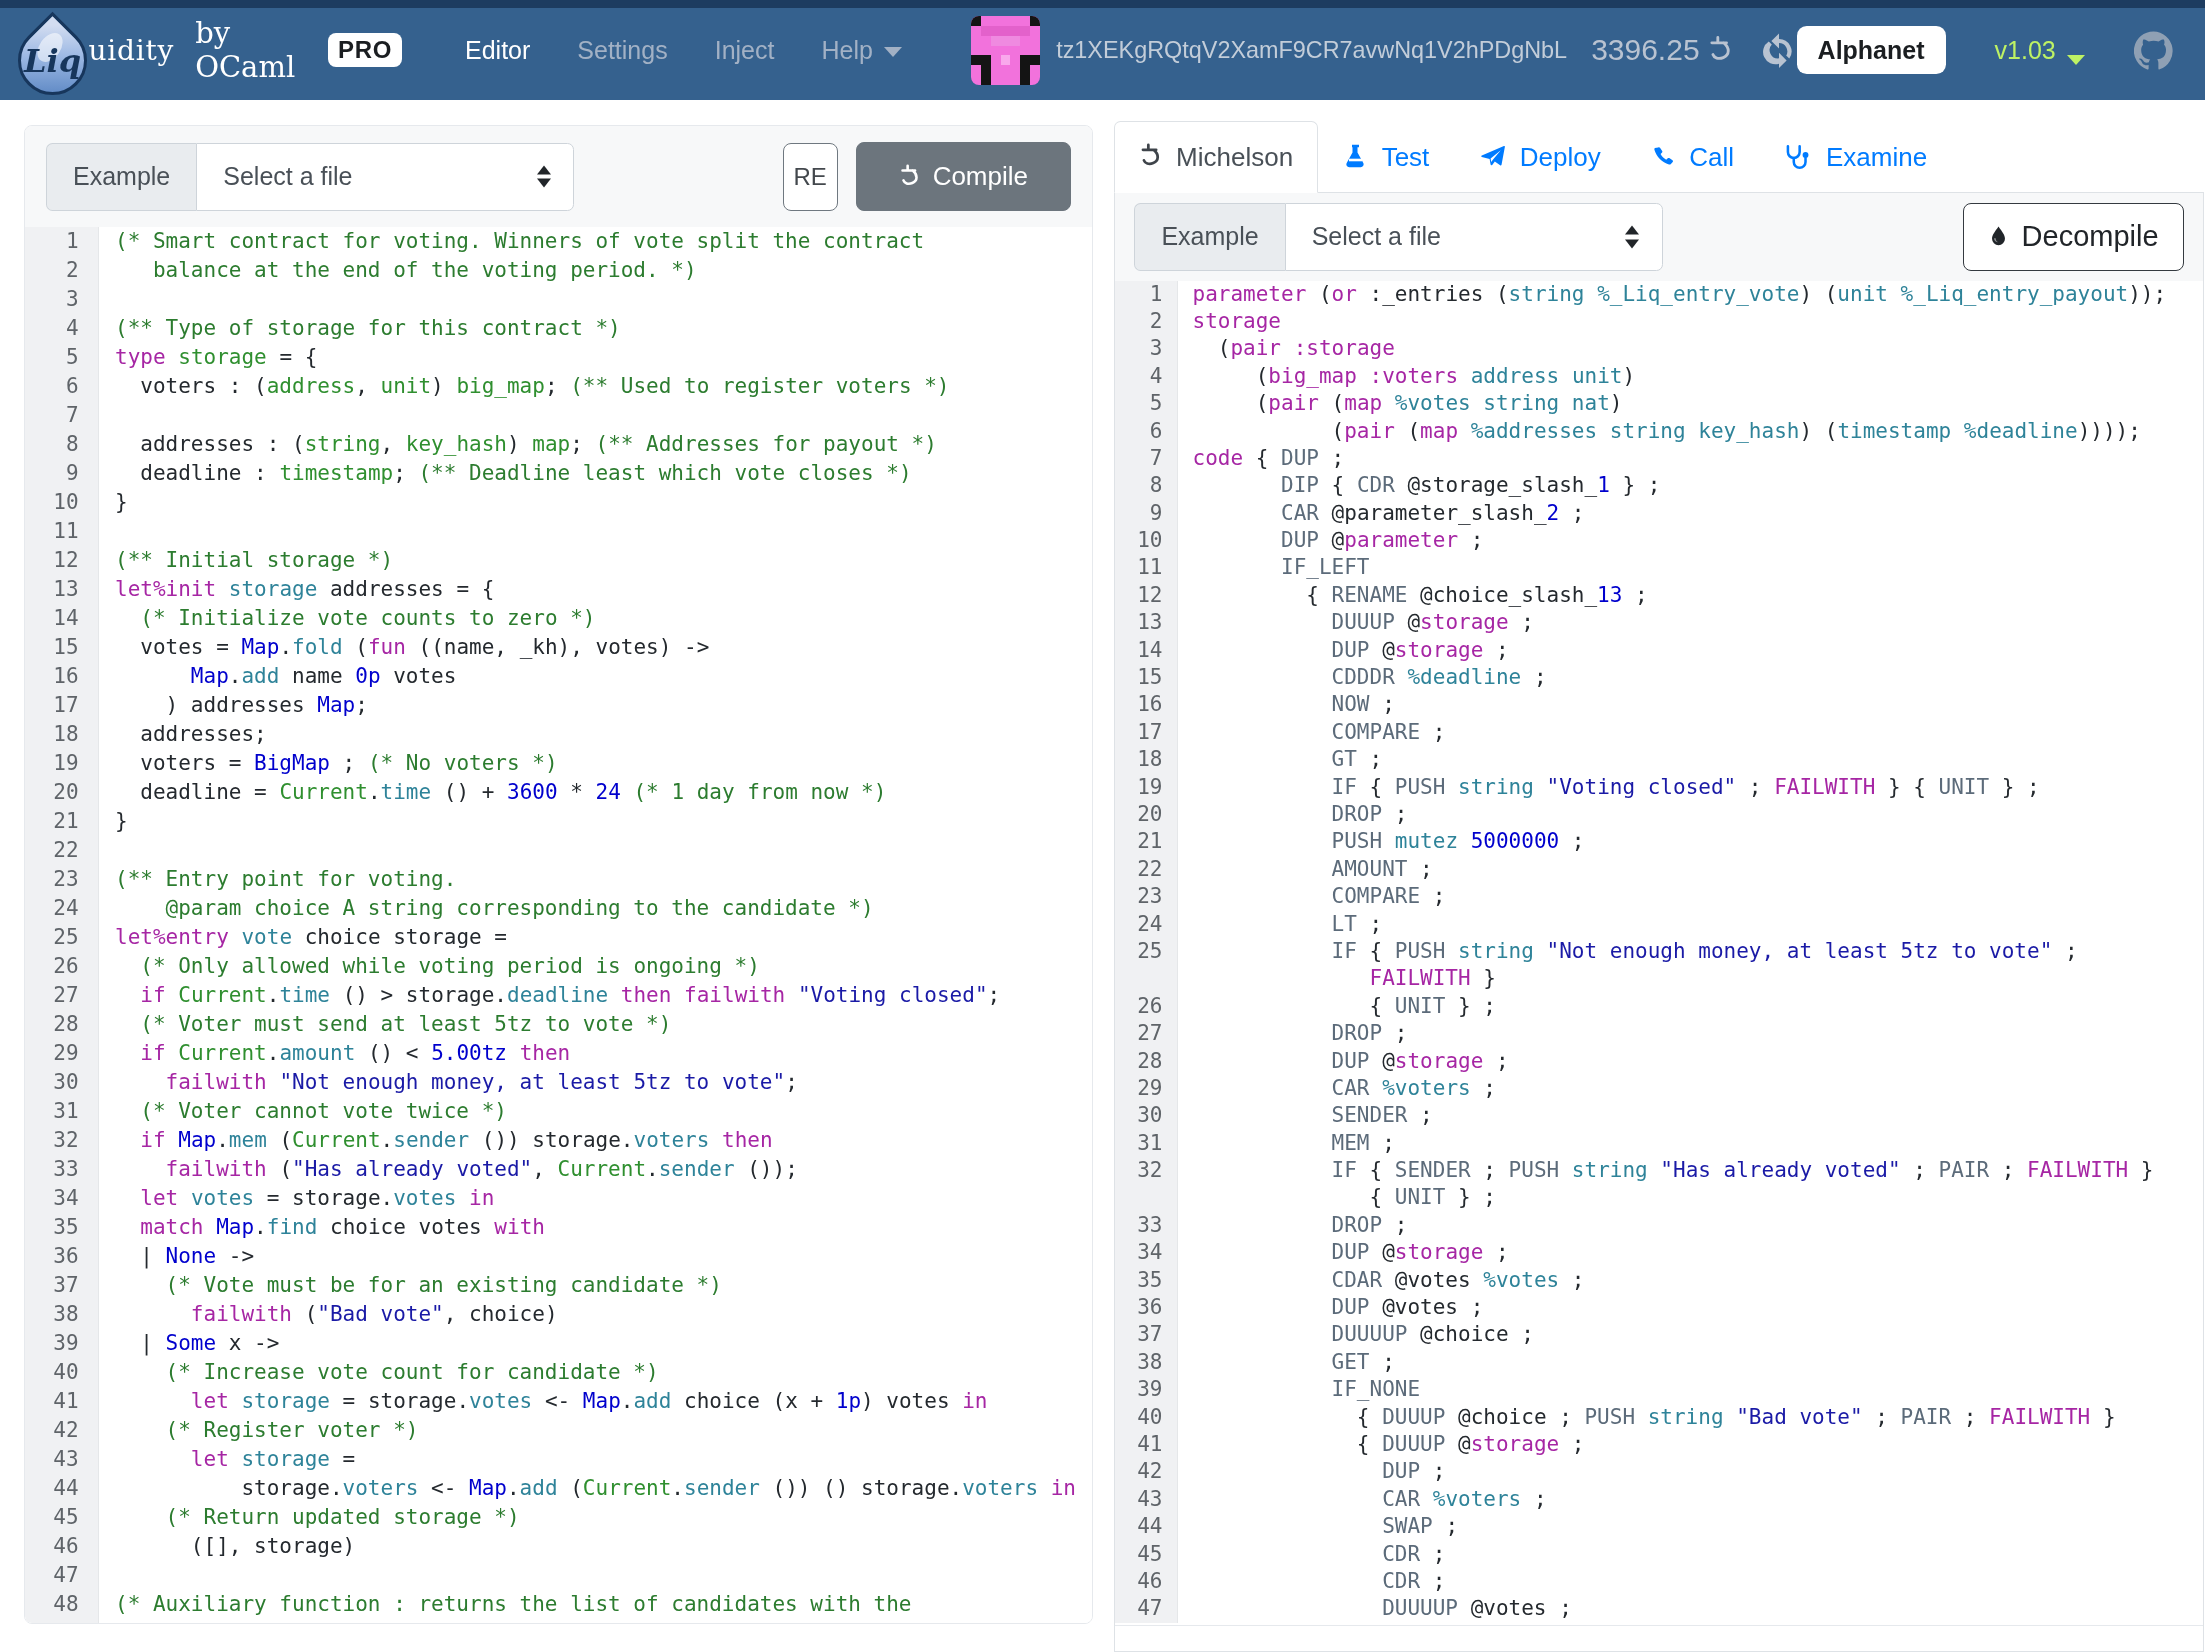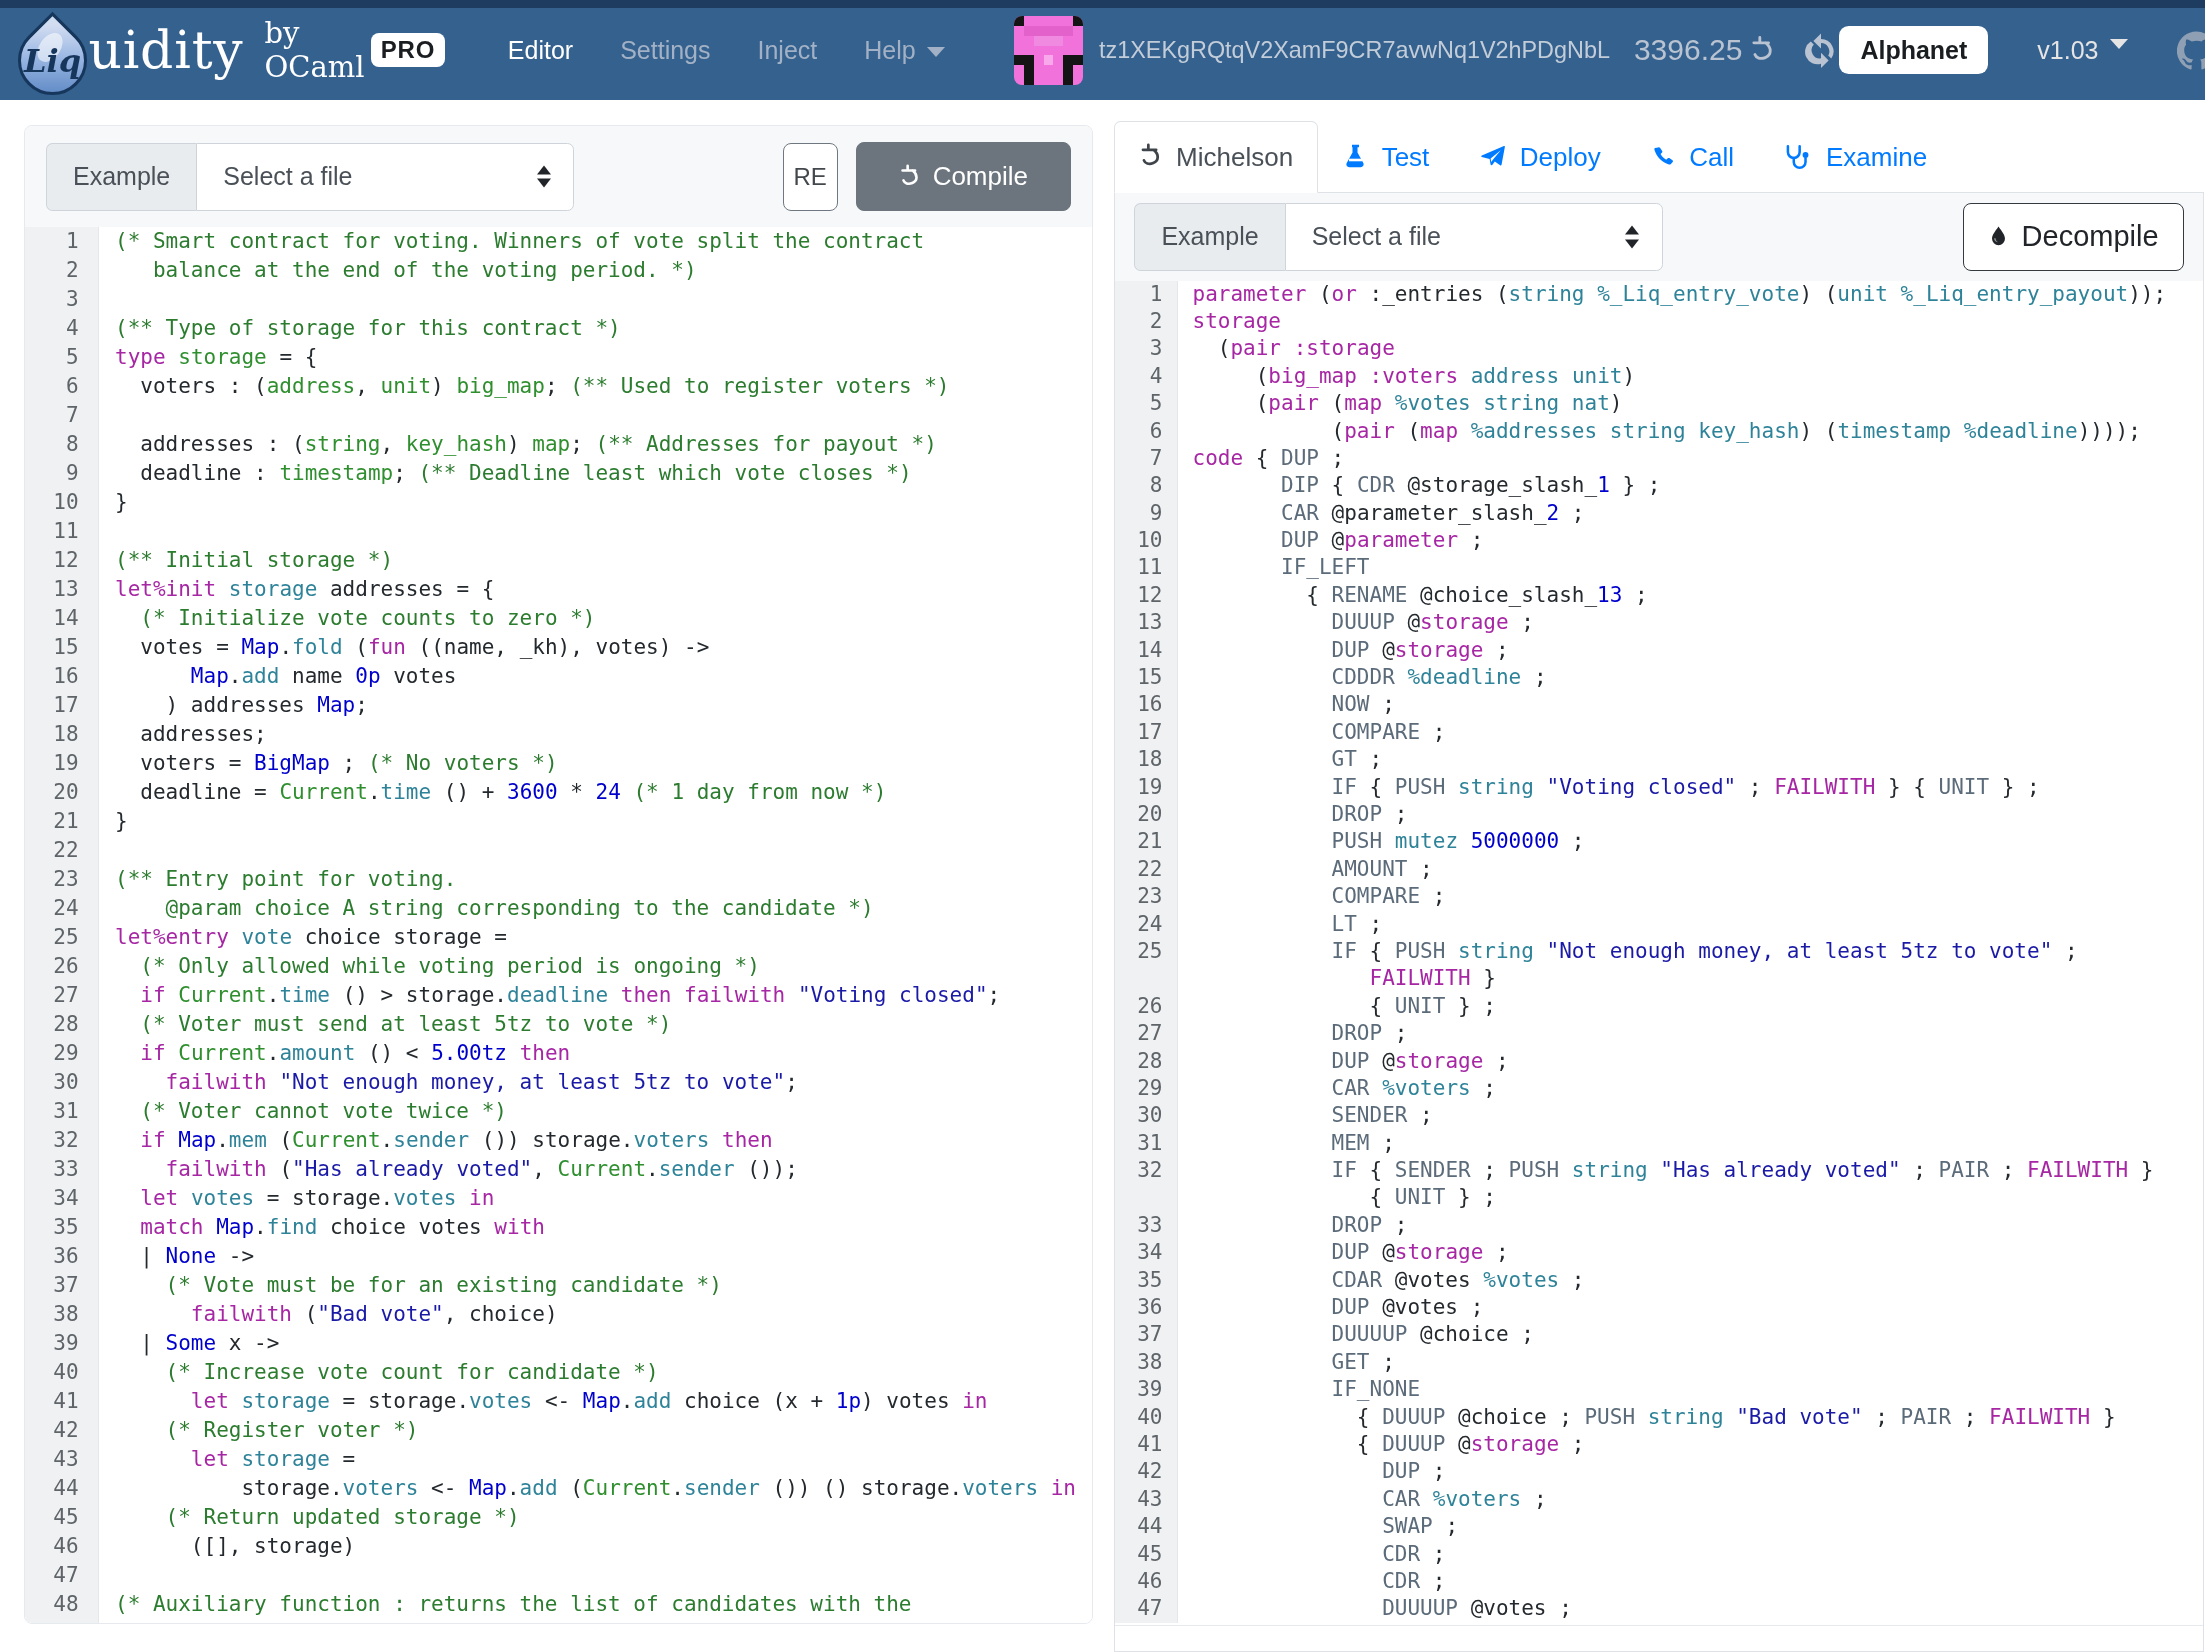--- a/index.html
+++ b/index.html
@@ -13,39 +13,39 @@
     background:#1d3c60; }
   .brand { display:flex; align-items:center; margin-left:11.3px; position:relative; z-index:11; }
   .drop { position:relative; width:69px; height:69px; margin:21px 0 0 6.5px; flex:0 0 auto;
     background:linear-gradient(135deg,#d3ddf1 10%,#9db9e4 45%,#5d88c4 90%);
     border:3.2px solid #17365c; border-radius:0 50% 50% 50%; transform:rotate(45deg); }
   .drop i { position:absolute; left:9.7px; top:8px; width:21px; height:32px;
     background:rgba(255,255,255,.55); border-radius:50%; transform:rotate(-10deg); }
   .drop-text { position:absolute; inset:0; display:flex; align-items:center; justify-content:center;
     transform:rotate(-45deg); font-family:"DejaVu Serif", serif; font-style:italic; font-weight:bold;
     font-size:32px; color:#17365c; }
-  .brand-word { font-family:"DejaVu Serif", serif; font-size:52px; color:#fff; margin-left:1.6px; letter-spacing:0.8px; }
+  .brand-word { font-family:"DejaVu Serif", serif; font-size:28px; color:#fff; margin-left:1.6px; letter-spacing:0.8px; }
   .brand-by { font-family:"DejaVu Serif", serif; font-size:29px; color:#fff; margin-left:21px; }
   .pro-badge { background:#fff; color:#1b1e21; font-weight:bold; font-size:24px;
     padding:3.2px 9.7px; border-radius:8px; margin-left:6.5px; letter-spacing:0.8px; }
   .menu { display:flex; gap:47px; margin-left:63px; font-size:25px; color:#a2b1c5; align-items:center; }
   .menu-item { cursor:default; display:flex; align-items:center; }
   .menu-item.active { color:#ffffff; }
   .caret { width:0; height:0; border-left:9px solid transparent; border-right:9px solid transparent;
     border-top:10.5px solid currentColor; display:inline-block; margin-left:11.3px; margin-top:3.2px; }
   .account { display:flex; align-items:center; margin-left:69px; gap:16px; }
   .avatar { width:69px; height:69px; border-radius:8px; overflow:hidden; flex:0 0 auto; }
   .avatar svg { width:100%; height:100%; display:block; }
   .address { font-size:23.4px; color:#c3cdd9; }
   .balance { font-size:30px; color:#b9c3d1; display:flex; align-items:center; gap:8px; margin-left:8px; }
   .refresh { margin-left:13px; display:flex; }
   .nav-right { margin-left:auto; display:flex; align-items:center; gap:49px; }
   .net-badge { background:#fff; color:#1b1e21; font-weight:bold; font-size:25px;
     padding:9.7px 21px; border-radius:9.7px; }
-  .version { font-size:25px; color:#e5e5e5; display:flex; align-items:flex-start; }
+  .version { font-size:25px; color:#bef264; display:flex; align-items:flex-end; }
 
   
   .left-card { position:absolute; left:24px; top:125px; width:1069px; height:1499px;
     border:1.6px solid #e6e9ed; border-radius:8px; background:#fff; overflow:hidden;
     display:flex; flex-direction:column; }
   .toolbar { display:flex; align-items:center; padding:16px 21px; background:#f7f8f9; flex:0 0 auto; }
   .input-group { display:flex; height:68px; }
   .ig-label { display:flex; align-items:center; padding:0 26px; background:#e9ecef;
     border:1.6px solid #ced4da; border-right:0; border-radius:6.5px 0 0 6.5px; color:#495057; font-size:25px; }
   .ig-select { position:relative; display:flex; align-items:center; width:378px; background:#fff;

